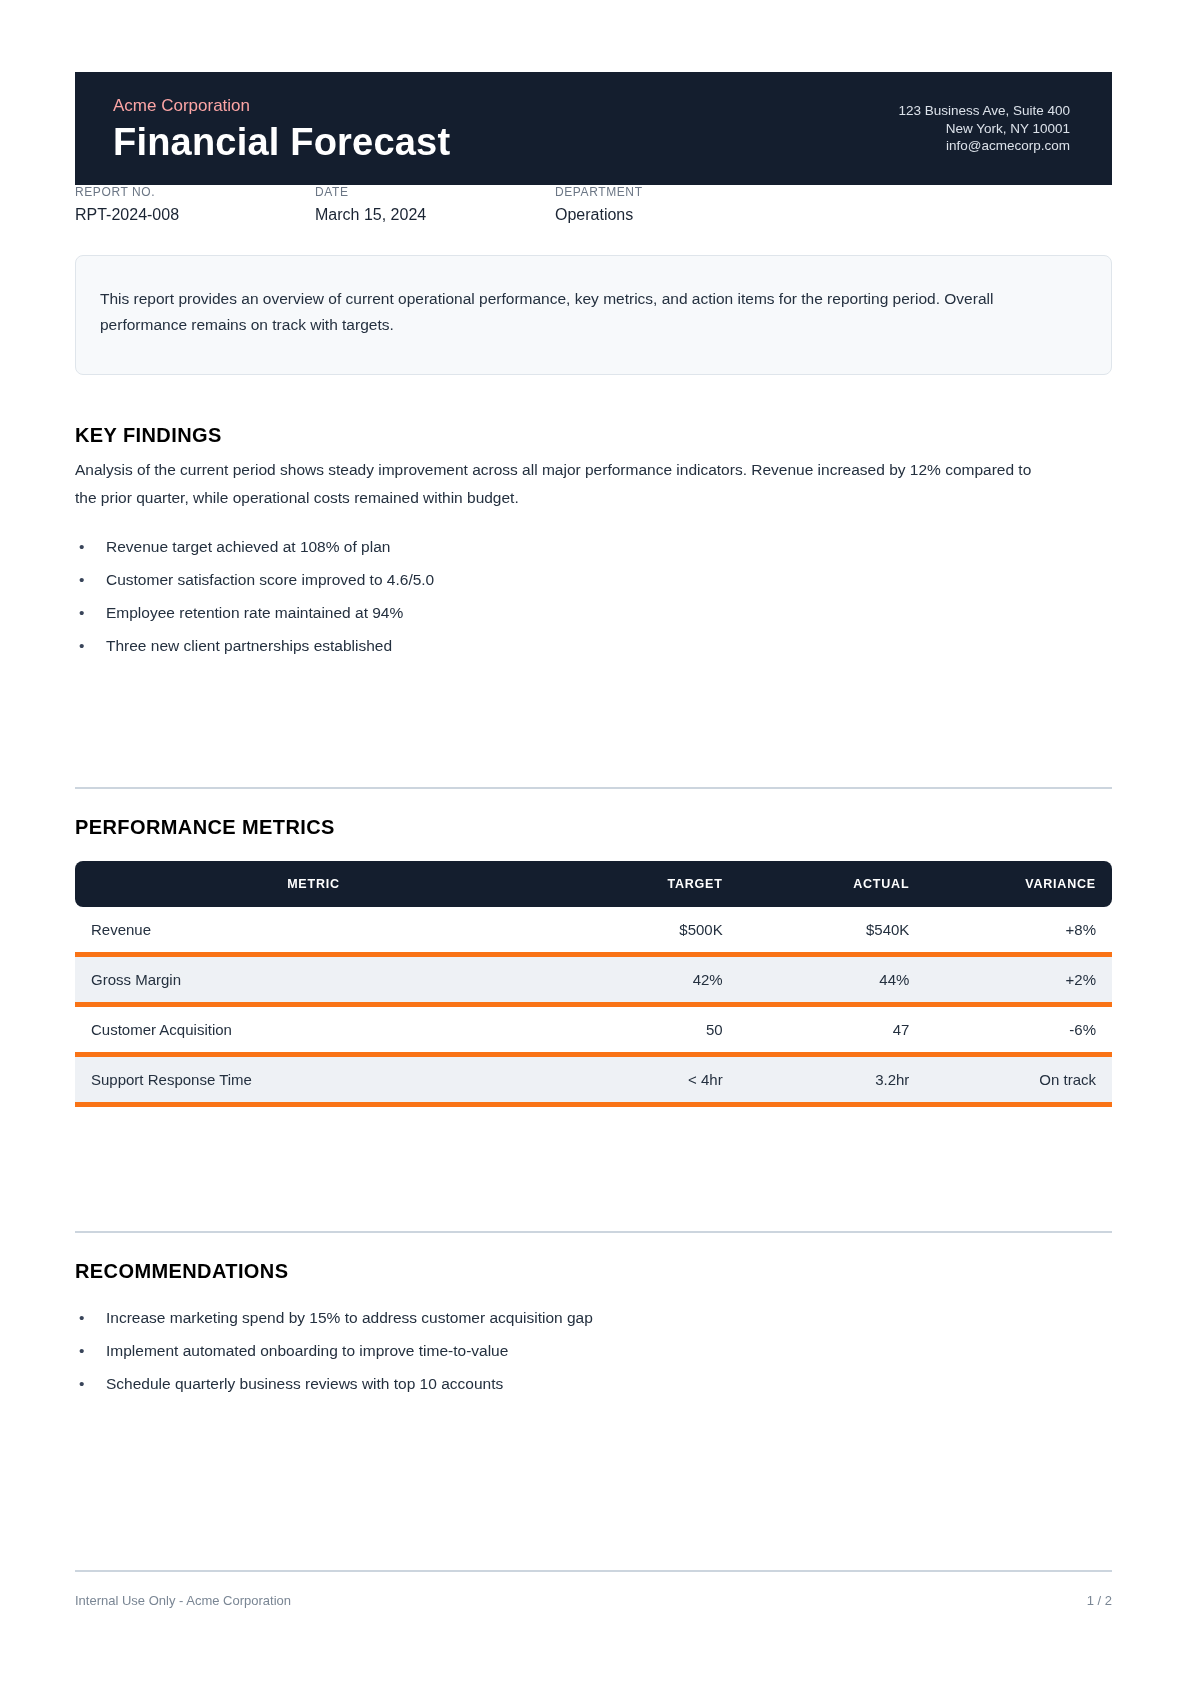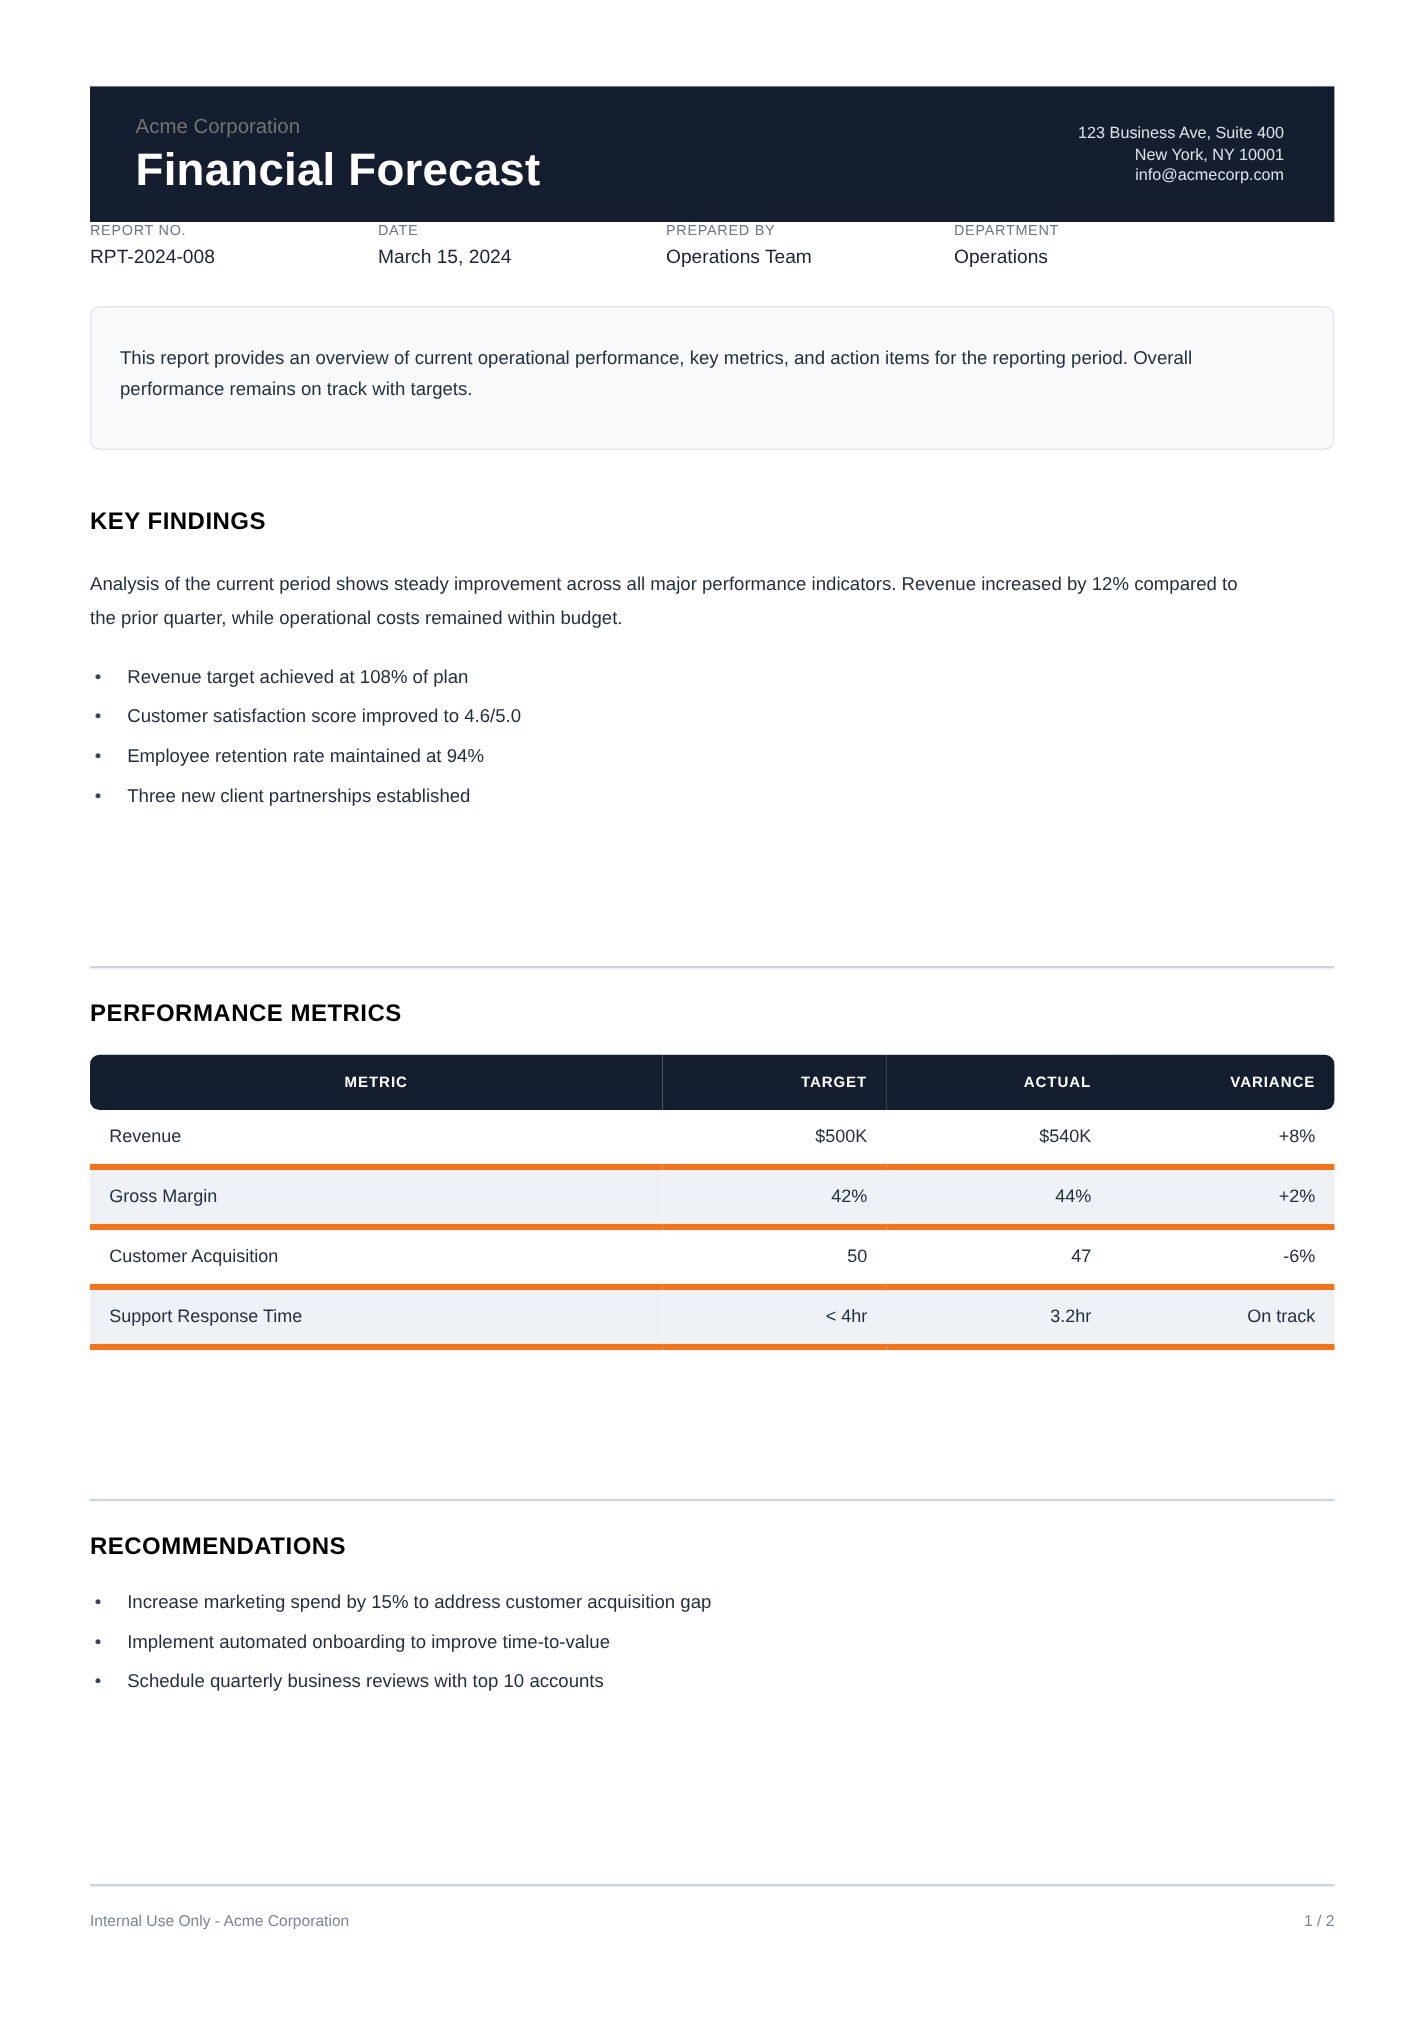--- a/index.html
+++ b/index.html
@@ -23,21 +23,21 @@
     background: #141e2e;
     height: 113px;
     display: flex;
     justify-content: space-between;
     align-items: center;
     padding: 0 42px 0 38px;
     flex: 0 0 auto;
   }
   .banner-left { display: flex; flex-direction: column; }
   .company-name {
-    color: #737373;
+    color: #fca5a5;
     font-size: 17px;
     font-weight: 400;
     margin-bottom: 7px;
   }
   .report-title {
     color: #ffffff;
     font-size: 38px;
     font-weight: 700;
     letter-spacing: 0.2px;
     line-height: 1.0;
@@ -86,21 +86,21 @@
 
   
   .section-heading {
     font-size: 20px;
     font-weight: 700;
     letter-spacing: 0.4px;
     color: #000000;
   }
   .kf-section { margin-top: 49px; }
   .kf-intro {
-    margin-top: 27px;
+    margin-top: 9px;
     font-size: 15.5px;
     line-height: 28px;
     color: #24303f;
     max-width: 960px;
   }
   ul.bullet-list {
     list-style: none;
     margin-top: 25px;
   }
   ul.bullet-list li {
@@ -198,24 +198,20 @@
   </div>
 
   <div class="meta-grid">
     <div class="meta-field">
       <div class="meta-label">REPORT NO.</div>
       <div class="meta-value">RPT-2024-008</div>
     </div>
     <div class="meta-field">
       <div class="meta-label">DATE</div>
       <div class="meta-value">March 15, 2024</div>
-    </div>
-    <div class="meta-field">
-      <div class="meta-label">PREPARED BY</div>
-      <div class="meta-value">Operations Team</div>
     </div>
     <div class="meta-field">
       <div class="meta-label">DEPARTMENT</div>
       <div class="meta-value">Operations</div>
     </div>
   </div>
 
   <div class="summary-box">
     <div class="summary-text">This report provides an overview of current operational performance, key metrics, and action items for the reporting period. Overall performance remains on track with targets.</div>
   </div>

